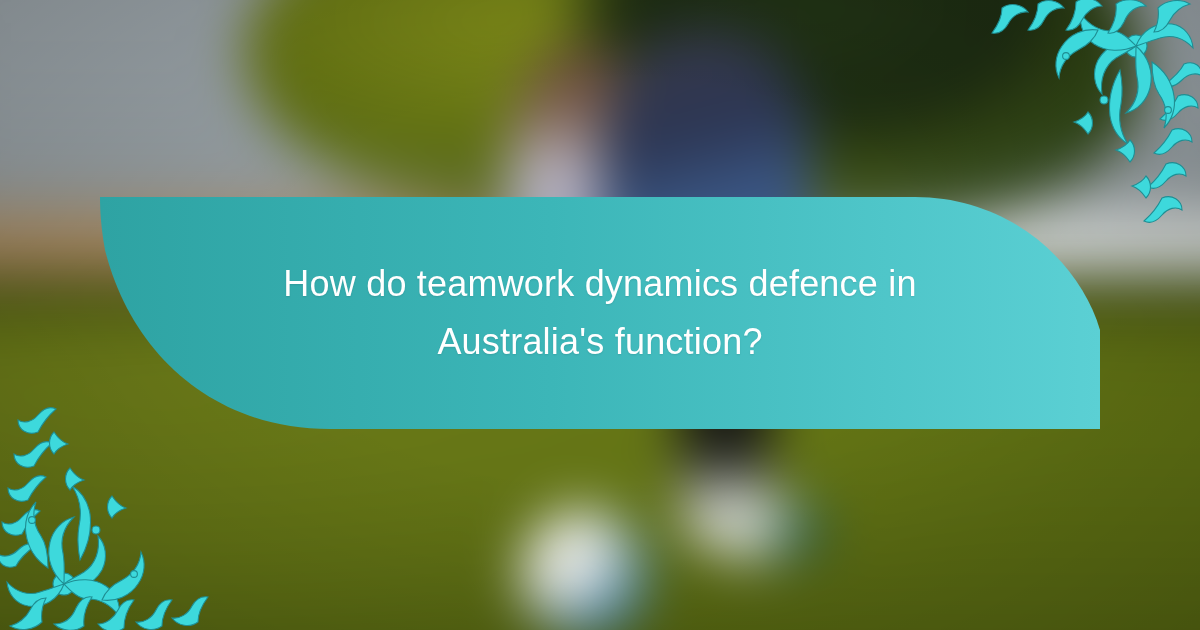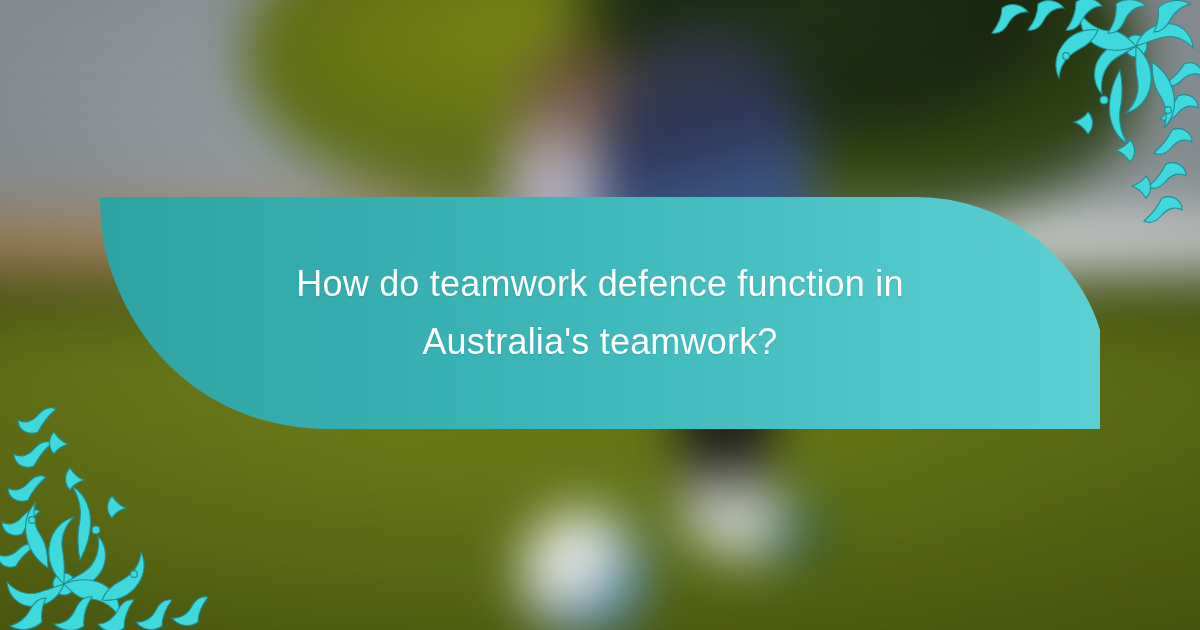--- a/index.html
+++ b/index.html
@@ -216,22 +216,22 @@
                C 1010,197 1080,262 1100,330
                L 1100,429
                L 330,429
                C 210,429 130,350 105,250
                C 101,228 100,210 100,197
                Z" fill="url(#bannerGrad)"></path>
     </svg>
   </div>
 
   <div class="banner-text">
-    <span class="tline">How do teamwork defence function in</span>
-    <span class="tline">Australia's teamwork?</span>
+    <span class="tline">How do teamwork dynamics defence in</span>
+    <span class="tline">Australia's function?</span>
   </div>
 
   <div class="ornament ornament-tr">
     <svg width="230" height="230" viewBox="0 0 230 230" xmlns="http://www.w3.org/2000/svg">
       <g fill="#3DD9DC" stroke="#1f8e93" stroke-width="1.1">
 
         <circle cx="166" cy="46" r="11"></circle>
 
         <path d="M166,46 C150,40 136,46 128,60 C122,72 124,86 132,94 C130,80 134,66 146,58 C154,53 161,50 166,46 Z"></path>
         <path d="M166,46 C172,30 186,22 202,24 C214,26 222,36 223,48 C214,38 202,34 190,38 C180,41 172,44 166,46 Z"></path>

